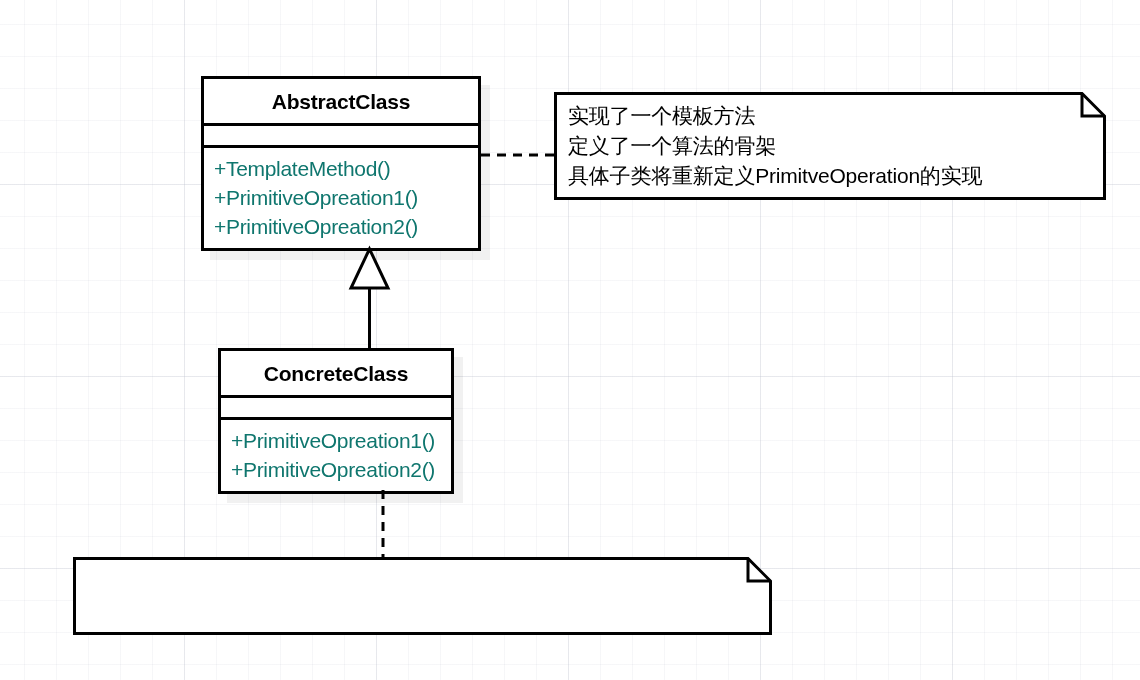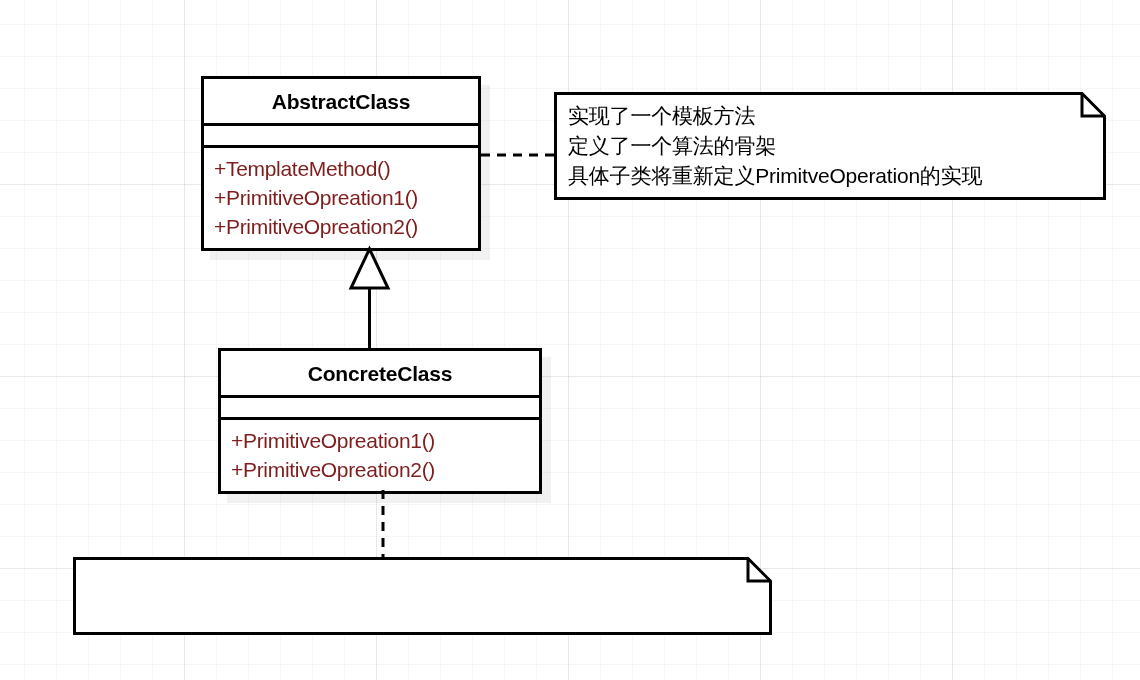--- a/index.html
+++ b/index.html
@@ -50,21 +50,21 @@
   .uml-class .cls-attrs {
     height: 19px;
     border-bottom: 3px solid #000000;
   }
   .uml-class .cls-methods {
     padding: 6px 0 7px 10px;
   }
   .uml-class .cls-methods .m-row {
     font-size: 21px;
     line-height: 29px;
-    color: #7f1d1d;
+    color: #0f766e;
     white-space: nowrap;
     letter-spacing: -0.3px;
   }
 
   
   .uml-note {
     position: absolute;
     box-sizing: border-box;
   }
   .uml-note .note-svg {
@@ -99,21 +99,21 @@
   <div class="uml-class" id="abstract-class" style="left:201px; top:76px; width:280px;">
     <div class="cls-title">AbstractClass</div>
     <div class="cls-attrs"></div>
     <div class="cls-methods">
       <div class="m-row">+TemplateMethod()</div>
       <div class="m-row">+PrimitiveOpreation1()</div>
       <div class="m-row">+PrimitiveOpreation2()</div>
     </div>
   </div>
 
-  <div class="uml-class" id="concrete-class" style="left:218px; top:348px; width:324px;">
+  <div class="uml-class" id="concrete-class" style="left:218px; top:348px; width:236px;">
     <div class="cls-title">ConcreteClass</div>
     <div class="cls-attrs"></div>
     <div class="cls-methods">
       <div class="m-row">+PrimitiveOpreation1()</div>
       <div class="m-row">+PrimitiveOpreation2()</div>
     </div>
   </div>
 
   <svg class="connector" style="left:336px; top:246px; width:70px; height:106px;" width="70" height="106" viewBox="0 0 70 106">
     <line x1="33.5" y1="102" x2="33.5" y2="42" stroke="#000000" stroke-width="3"></line>

